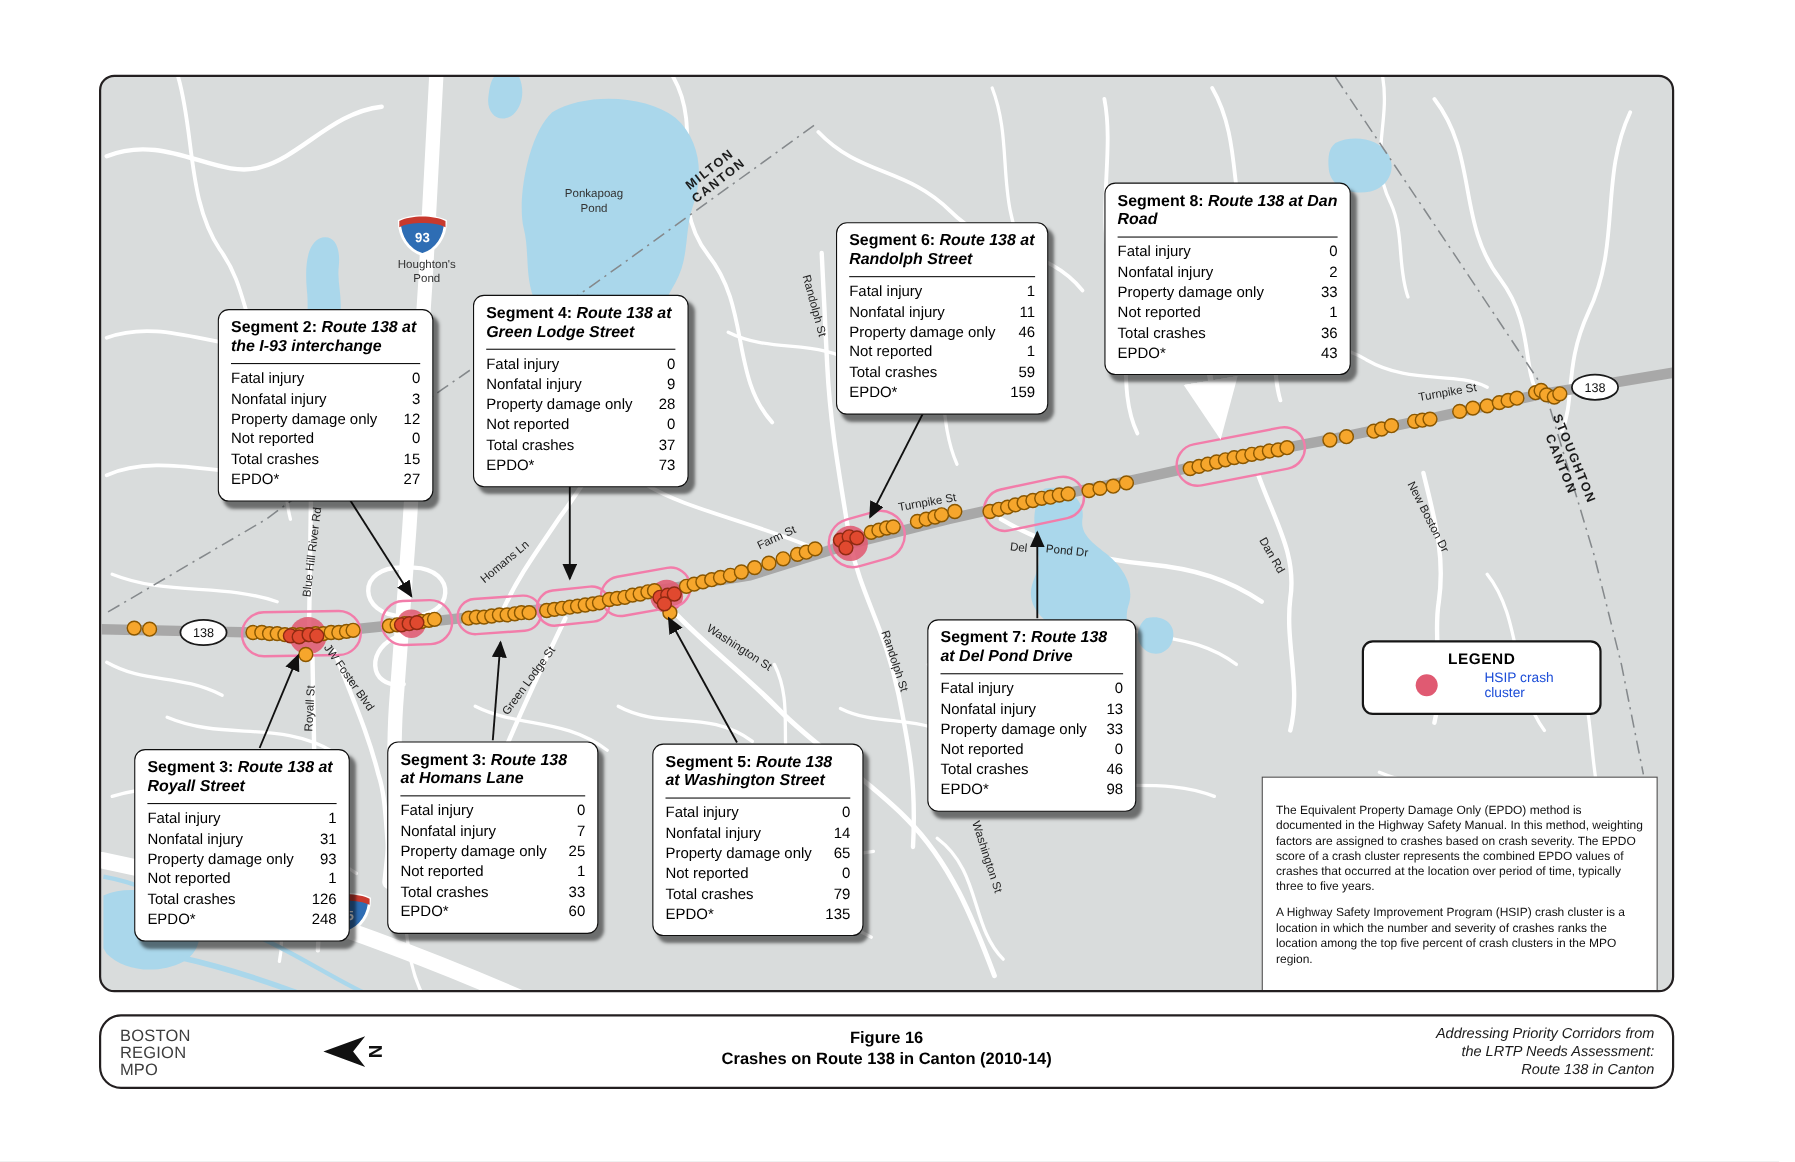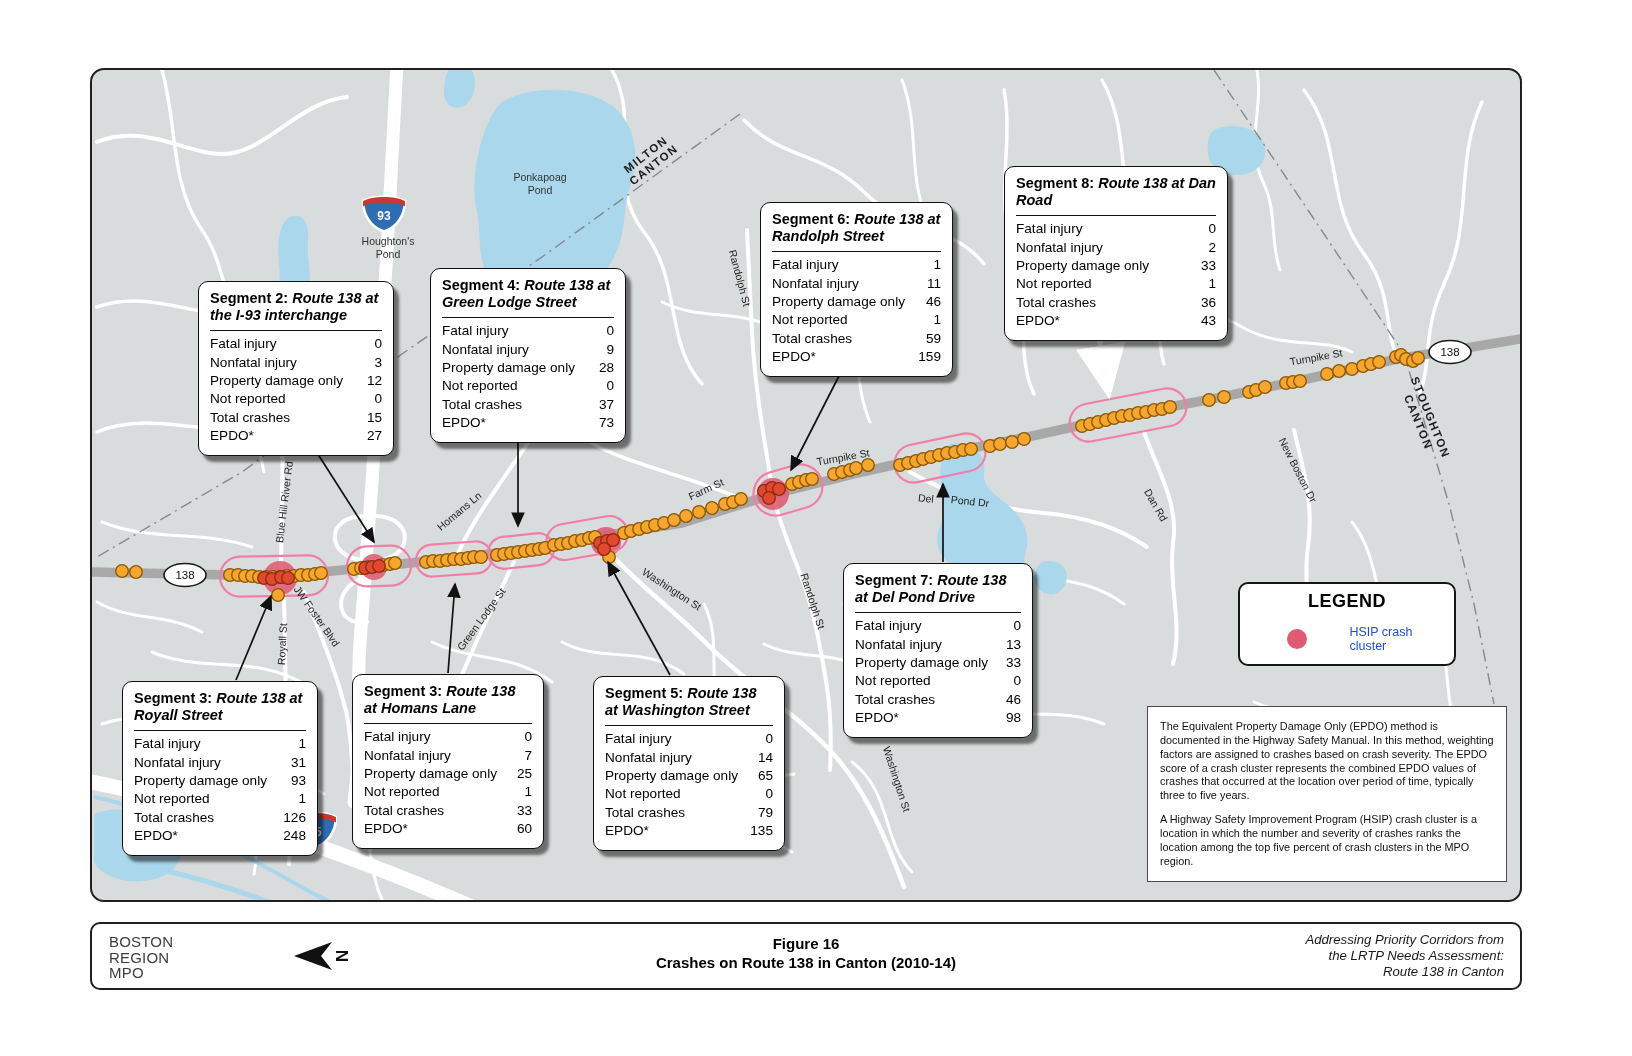--- a/index.html
+++ b/index.html
@@ -10,26 +10,26 @@
 .maplabel{position:absolute;white-space:nowrap;transform:translate(-50%,-50%)}
 .street{font-size:10.5px;color:#222}
 .bnd{font-size:11.5px;font-weight:bold;letter-spacing:1.5px;color:#1b1b1b;text-align:center;line-height:13px}
 .water{font-size:10.5px;color:#333;text-align:center;line-height:12.5px}
 .callout{position:absolute;background:#fff;border:1.7px solid #0f0f0f;border-radius:10px;box-shadow:5px 6px 3px rgba(0,0,0,.5);padding:8px 11px 9px;box-sizing:border-box}
 .c-title{font-size:14.5px;font-weight:bold;line-height:1.18;color:#000}
 .c-title .rt{font-style:italic}
 .c-hr{border:none;border-top:1.4px solid #111;margin:6px 0 4px}
 .c-row{display:flex;justify-content:space-between;font-size:13.6px;line-height:18.4px;color:#000}
 #legend-box{position:absolute;left:1146px;top:512px;width:218px;background:#fff;border:2px solid #161616;border-radius:10px;padding:7px 0 9px;box-sizing:border-box}
-.legend-title{text-align:center;font-weight:bold;font-size:18px;margin-bottom:11px;letter-spacing:.5px;color:#000}
+.legend-title{text-align:center;font-weight:bold;font-size:14px;margin-bottom:0;letter-spacing:.5px;color:#000}
 .legend-row{display:flex;align-items:center;gap:22px;padding:2px 8px 2px 22px;font-size:12.5px;color:#1d4ed8}
-#note-box{position:absolute;left:1055px;top:636px;width:334px;background:#fff;border:1.3px solid #4a4a4a;padding:13px 12px;font-size:10.9px;line-height:1.27;color:#101010}
+#note-box{position:absolute;left:1055px;top:636px;width:334px;background:#fff;border:1.3px solid #4a4a4a;padding:24px 12px;font-size:10.9px;line-height:1.27;color:#101010}
 #note-box p{margin:0}
 #note-box p+p{margin-top:10px}
-#footer-panel{position:absolute;left:90px;top:922px;width:1428px;height:64px;background:#fff;border:2px solid #231f20;border-radius:10px}
+#footer-panel{position:absolute;left:90px;top:922px;width:1428px;height:64px;background:#fff;border:2px solid #231f20;border-radius:20px}
 .org{position:absolute;left:17px;top:10px;font-size:15px;line-height:15.5px;color:#3d3d3d;letter-spacing:.2px}
 .north{position:absolute;left:200px;top:16px}
 .figtitle{position:absolute;left:0;right:0;top:11px;text-align:center;font-size:15px;font-weight:bold;line-height:18.5px;color:#000}
 .credit{position:absolute;right:16px;top:8px;text-align:right;font-style:italic;font-size:13.2px;line-height:16.2px;color:#1a1a1a}
 </style>
 </head>
 <body>
 
 <div id="map-panel">
   <svg id="map-svg" viewBox="90 68 1428 830" width="1428" height="830">

